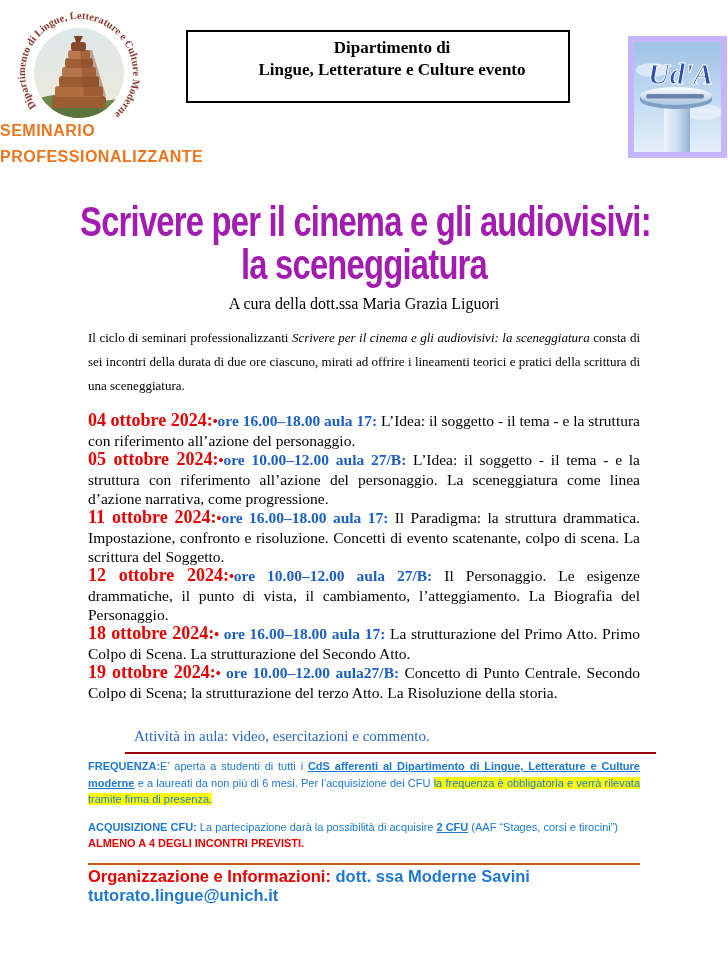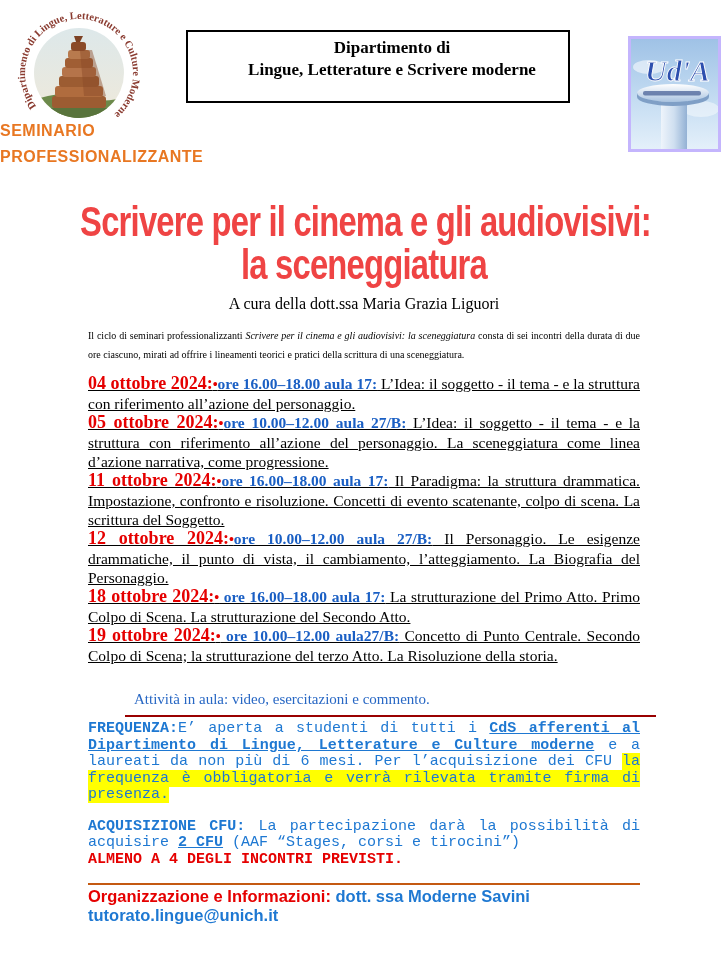--- a/index.html
+++ b/index.html
@@ -9,43 +9,43 @@
     font-family:"Liberation Serif", serif; color:#000;
     box-sizing:border-box; padding-top:118px;
   }
   
   .seal{position:absolute; left:14px; top:12px; width:130px; height:122px;}
   .dept-box{
     position:absolute; left:186px; top:30px; width:352px; height:64px;
     border:2px solid #000; background:#fff; text-align:center; padding-top:5px;padding-left:28px;
   }
   .dept-box .l{font-weight:bold; font-size:17px; line-height:22px; font-family:"Liberation Serif",serif;}
-  .uda{position:absolute; left:628px; top:36px; width:87px; height:110px; border:3px solid #c4b5fd;}
+  .uda{position:absolute; left:628px; top:36px; width:87px; height:110px; border:6px solid #c4b5fd;}
   
   .banner{text-align:left; color:#E87722; font-family:"Liberation Sans",sans-serif;
           font-weight:bold; font-size:16px; line-height:26px; letter-spacing:.5px;}
-  .title{margin-top:30px; text-align:center; color:#ef4444;}
+  .title{margin-top:30px; text-align:center; color:#a21caf;}
   .title .t-line{
     font-family:"Liberation Sans",sans-serif; font-weight:bold; font-size:42px; line-height:43px;
     transform:scaleX(.78); transform-origin:50% 50%; white-space:nowrap; letter-spacing:-1px;
   }
   
   .content{margin:0 88px; width:552px;}
   .curator{margin-top:9px; font-size:16px;text-align:center;}
-  .intro{margin-top:13px; font-size:10px; line-height:19px; text-align:justify;}
+  .intro{margin-top:13px; font-size:13px; line-height:24px; text-align:justify;}
   .intro .it{font-style:italic;}
-  p.entry{margin:0; font-size:15.5px; line-height:19px; text-align:justify;text-decoration:underline;}
+  p.entry{margin:0; font-size:15.5px; line-height:19px; text-align:justify;}
   .entry .date{color:#E50000; font-weight:bold; font-size:18px;}
   .entry .blt{color:#E50000; font-weight:bold; font-size:14px;}
   .entry .time{color:#1A5FC4; font-weight:bold; font-size:15.5px;}
   .mt1{margin-top:32px;} .mt2{margin-top:14px;} .mt3{margin-top:12px;}
   .mt4{margin-top:9px;}  .mt5{margin-top:28px;} .mt6{margin-top:12px;}
   .activities{margin-top:26px; font-size:15px; color:#2767C4;margin-left:46px;}
   .redline{margin-top:7px; margin-left:37px; width:531px; border-top:2px solid #990000; height:0;}
-  .fnote{margin-top:4px; font-family:Liberation Mono, monospace; font-size:15px;
+  .fnote{margin-top:4px; font-family:Liberation Sans, sans-serif; font-size:11px;
          line-height:16.5px; color:#1E78D2; text-align:justify;}
   .fnote .b{font-weight:bold;}
   .fnote .ul{font-weight:bold; text-decoration:underline;}
   .fnote .hl{background:#FFFF00;}
   .fnote .warn{display:block; color:#E50000; font-weight:bold;}
   .acq{}
   .orangeline{margin-top:7px; width:552px; border-top:2px solid #C45911; height:0;}
   .org{margin-top:2px; font-family:"Liberation Sans",sans-serif; font-weight:bold; font-size:16.5px;}
   .org .lab{color:#E50000;}
   .org .val{color:#1E78D2;}
@@ -85,21 +85,21 @@
         </g>
       </g>
       <text font-family="Liberation Serif, serif" font-size="10.5" font-weight="bold" fill="#8a3b30" transform="rotate(-38 65 61)">
         <textPath href="#ringPath">Dipartimento di Lingue, Letterature e Culture Moderne</textPath>
       </text>
     </svg>
   </div>
 
   <div class="dept-box">
     <div class="l">Dipartimento di</div>
-    <div class="l">Lingue, Letterature e Scrivere moderne</div>
+    <div class="l">Lingue, Letterature e Culture evento</div>
   </div>
 
   <div class="uda">
     <svg width="87" height="110" viewBox="0 0 87 110">
       <defs>
         <linearGradient id="udasky" x1="0" y1="0" x2="0" y2="1">
           <stop offset="0" stop-color="#9fc2e6"></stop>
             <stop offset=".55" stop-color="#c4dcf2"></stop>
             <stop offset="1" stop-color="#e4f0fa"></stop>
         </linearGradient>

